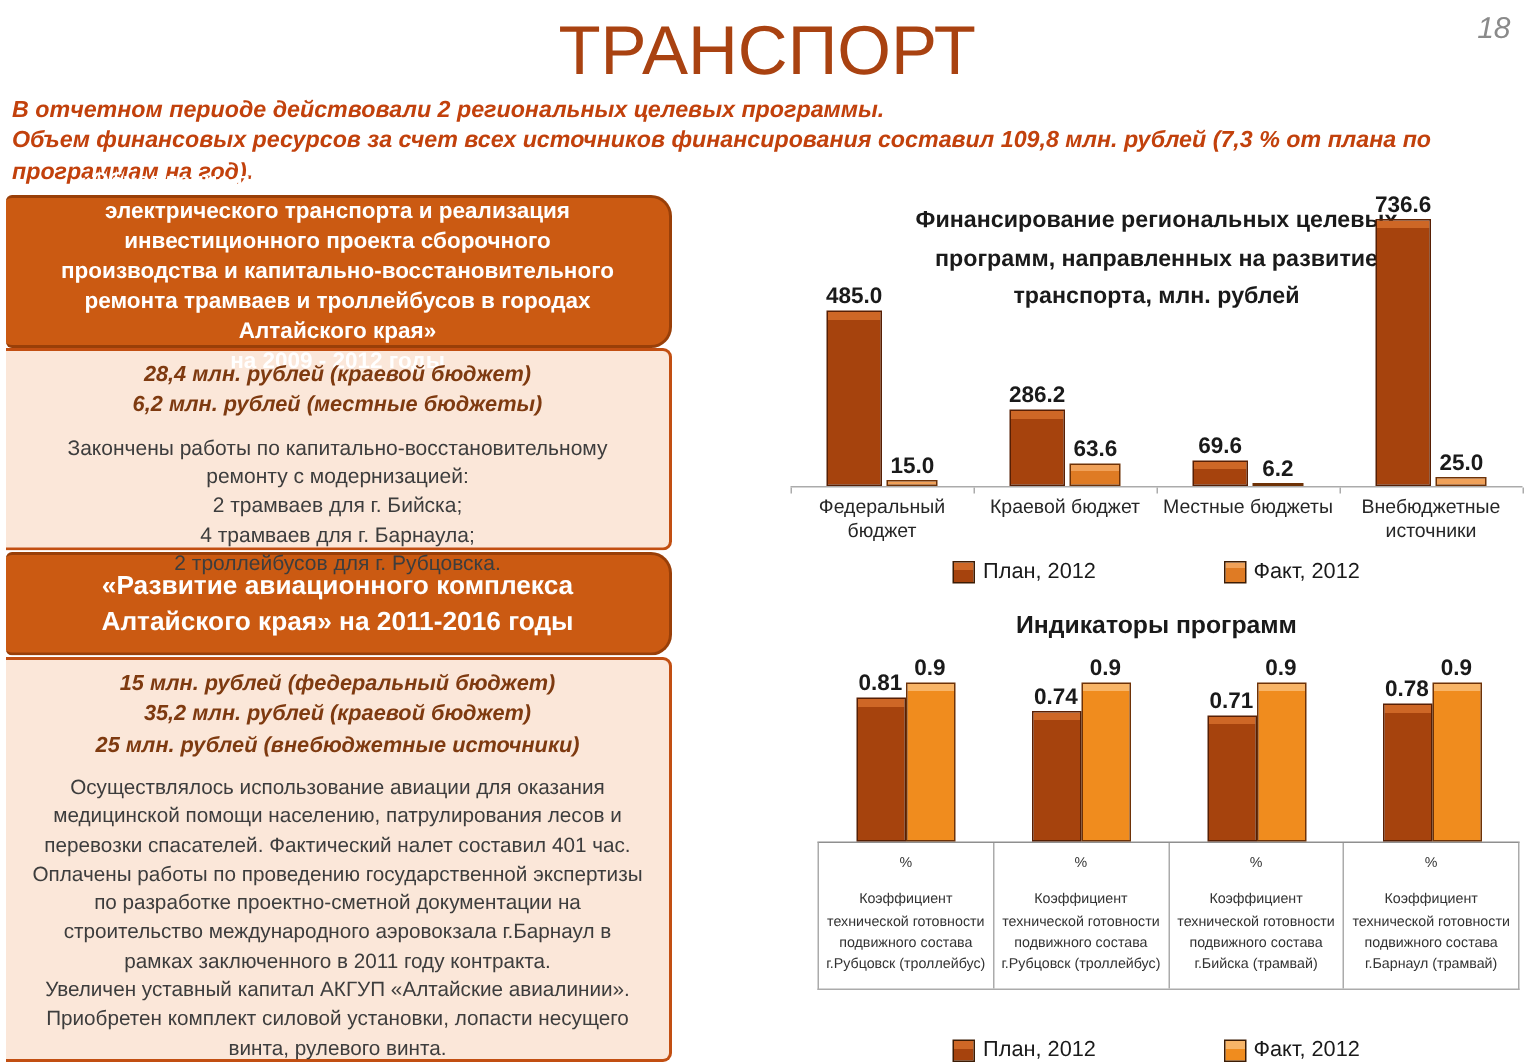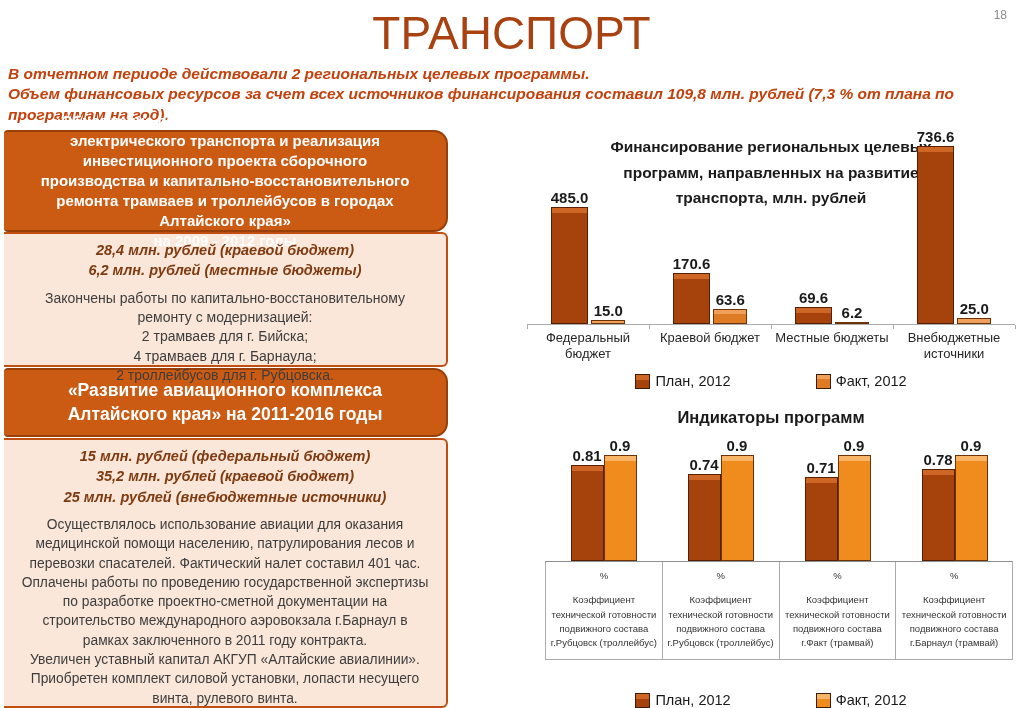--- a/index.html
+++ b/index.html
@@ -1,21 +1,21 @@
 <!DOCTYPE html>
 <html><head>
 <meta charset="utf-8">
 <style>
   html,body{margin:0;padding:0;}
   body{
     width:1023px;height:708px;overflow:hidden;background:#ffffff;
     font-family:"Liberation Sans","DejaVu Sans",sans-serif;position:relative;
   }
   
-  .page-number{position:absolute;top:8px;right:16px;font-size:12px;color:#8a8a8a;}
+  .page-number{position:absolute;top:8px;right:16px;font-size:20px;color:#8a8a8a;font-style:italic;}
   .slide-title{
     position:absolute;top:6px;left:0;width:100%;text-align:center;
     font-size:46px;color:#A94211;letter-spacing:0px;font-weight:400;
   }
   .intro{
     position:absolute;top:64px;left:8px;width:1008px;
     font-size:15.5px;font-weight:bold;font-style:italic;color:#c2410c;line-height:1.32;
   }
   
   .left-col{position:absolute;left:4px;top:130px;width:444px;}
@@ -119,21 +119,21 @@
           <div class="val" style="font-size: 15px; text-align: center;">485.0</div>
           <div class="bar bar-plan" style="width: 37px; height: 117px;"></div>
         </div>
         <div class="barwrap" style="margin: 0px 1.5px;">
           <div class="val" style="font-size: 15px;">15.0</div>
           <div class="bar bar-fact1" style="width: 34px; height: 4px;"></div>
         </div>
       </div>
       <div class="group">
         <div class="barwrap" style="margin: 0px 1.5px;">
-          <div class="val" style="font-size: 15px;">170.6</div>
+          <div class="val" style="font-size: 15px;">286.2</div>
           <div class="bar bar-plan" style="width: 37px; height: 51px;"></div>
         </div>
         <div class="barwrap" style="margin: 0px 1.5px;">
           <div class="val" style="font-size: 15px;">63.6</div>
           <div class="bar bar-fact1" style="width: 34px; height: 15px;"></div>
         </div>
       </div>
       <div class="group">
         <div class="barwrap" style="margin: 0px 1.5px;">
           <div class="val" style="font-size: 15px;">69.6</div>
@@ -235,21 +235,21 @@
         <div>Коэффициент</div>
         <div>технической готовности</div>
         <div>подвижного состава</div>
         <div>г.Рубцовск (троллейбус)</div>
       </div>
       <div class="cat-cell">
         <div class="cat-unit">%</div>
         <div>Коэффициент</div>
         <div>технической готовности</div>
         <div>подвижного состава</div>
-        <div>г.Факт (трамвай)</div>
+        <div>г.Бийска (трамвай)</div>
       </div>
       <div class="cat-cell">
         <div class="cat-unit">%</div>
         <div>Коэффициент</div>
         <div>технической готовности</div>
         <div>подвижного состава</div>
         <div>г.Барнаул (трамвай)</div>
       </div>
     </div>
   <div class="legend">

